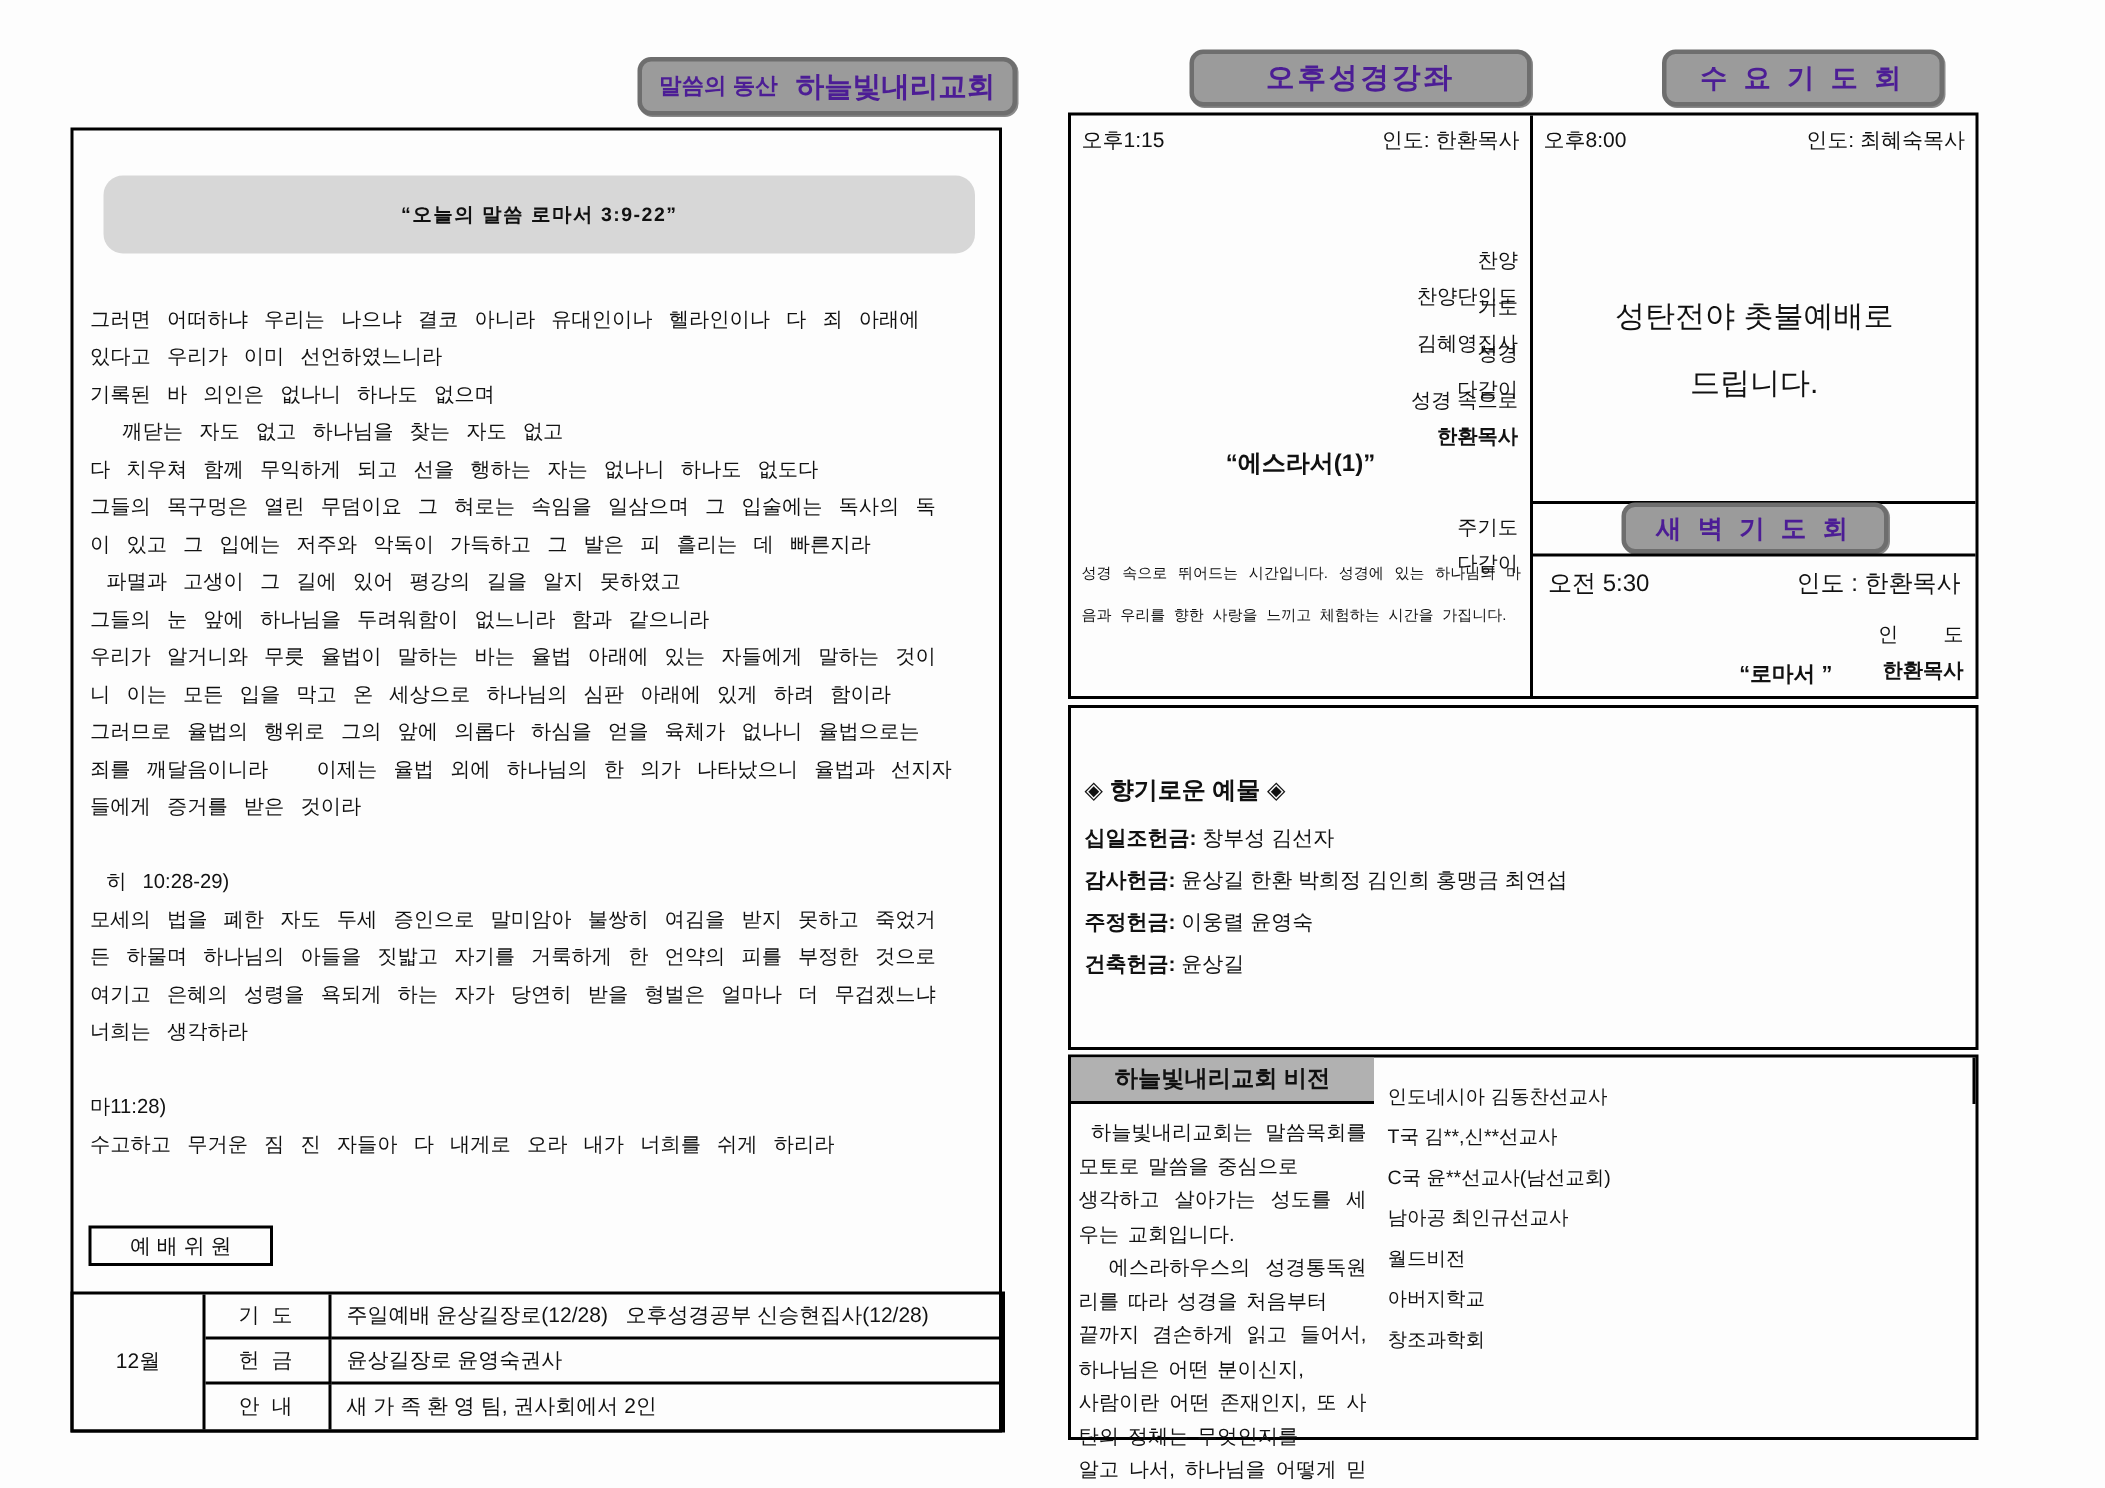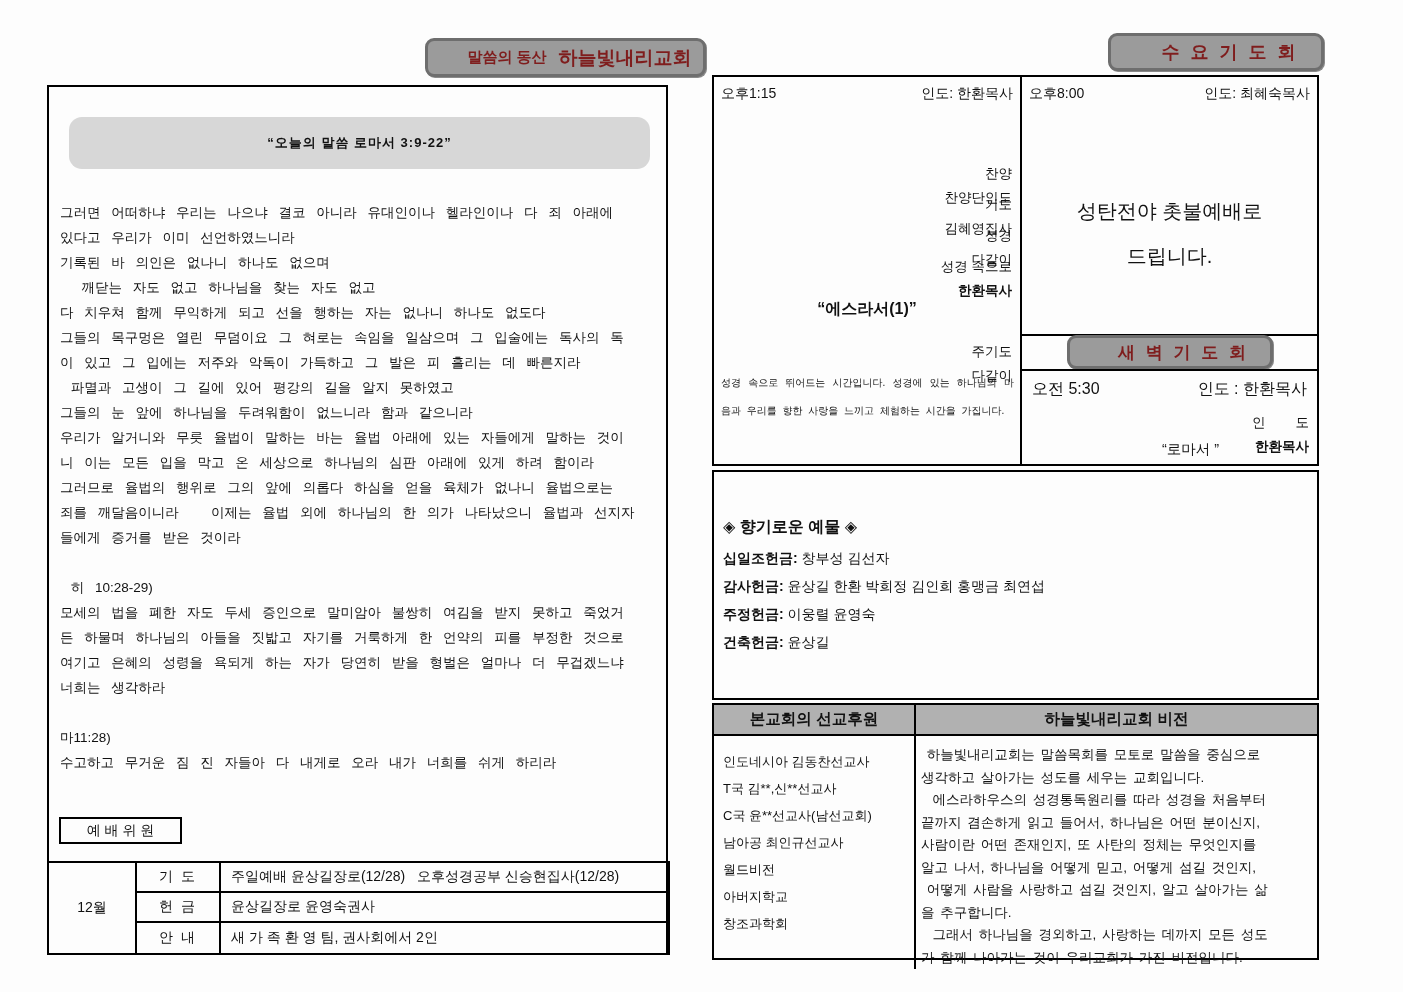--- a/index.html
+++ b/index.html
@@ -3,21 +3,21 @@
 <meta charset="utf-8">
 <style>
   html,body{margin:0;padding:0;background:#fff;}
   #canvas{position:relative;width:1403px;height:992px;background:#fdfdfd;overflow:hidden;
           font-family:"Liberation Sans","DejaVu Sans",sans-serif;color:#111;}
   .abs{position:absolute;}
 
   
   .badge{position:absolute;display:flex;align-items:center;justify-content:center;
          background:#9b9b9b;border:3px solid #6e6e6e;border-radius:9px;
-         font-weight:bold;color:#7f1d1d;box-shadow:1px 1px 0 #8a8a8a;padding-left:28px;}
+         font-weight:bold;color:#4c1d95;box-shadow:1px 1px 0 #8a8a8a;}
   #badge-main{left:425px;top:38px;width:247px;height:33px;gap:12px;}
   #badge-main .b-small{font-size:15px;}
   #badge-main .b-big{font-size:19px;}
   #badge-afternoon{left:793px;top:33px;width:222px;height:32px;font-size:19px;letter-spacing:2px;}
   #badge-wednesday{left:1108px;top:33px;width:182px;height:32px;font-size:18px;letter-spacing:3px;}
 
   
   #left-page{left:47px;top:85px;width:621px;height:870px;border:2px solid #000;box-sizing:border-box;}
   #title-bar{position:absolute;left:20px;top:30px;width:581px;height:52px;background:#d7d7d7;
              border-radius:13px;display:flex;align-items:center;justify-content:center;
@@ -56,21 +56,21 @@
               line-height:45px;white-space:pre-line;}
   #dawn-sep1{position:absolute;left:0;right:0;top:257px;border-top:2px solid #000;}
   #dawn-badge-row{position:absolute;left:0;right:0;top:258px;height:34px;display:flex;
                   align-items:center;justify-content:center;}
   #badge-dawn{position:static;width:172px;height:28px;font-size:17px;letter-spacing:3px;}
   #dawn-sep2{position:absolute;left:0;right:0;top:292px;border-top:2px solid #000;}
   #dawn-time-row{top:302px;position:absolute;left:10px;right:10px;display:flex;
                  justify-content:space-between;font-size:16px;}
   #dawn-lead-row{top:337px;}
   #dawn-lead-row .pre{white-space:pre;}
-  #dawn-book{position:absolute;left:0;right:0;top:363px;text-align:center;font-weight:normal;font-size:14.5px;margin-left:42px;}
+  #dawn-book{position:absolute;left:0;right:0;top:363px;text-align:center;font-weight:bold;font-size:14.5px;margin-left:42px;}
 
   #offer-box{position:absolute;left:0;top:395px;width:607px;height:230px;border:2px solid #000;
              box-sizing:border-box;}
   #offer-title{position:absolute;left:9px;top:45px;font-weight:bold;font-size:16px;}
   .offer-row{position:absolute;left:9px;font-size:14px;}
   .offer-row .off-label{font-weight:bold;}
   #offer-row-0{top:78px;} #offer-row-1{top:106px;} #offer-row-2{top:134px;} #offer-row-3{top:162px;}
 
   #bottom-table{position:absolute;left:0;top:628px;width:607px;height:257px;border:2px solid #000;
                 box-sizing:border-box;display:grid;grid-template-columns:202px 1fr;
@@ -86,20 +86,21 @@
 </head>
 <body>
 
 <div id="canvas">
 
   <div class="badge" id="badge-main">
     <span class="b-small">말씀의 동산</span>
     <span class="b-big">하늘빛내리교회</span>
   </div>
 
+  <div class="badge" id="badge-afternoon">오후성경강좌</div>
   <div class="badge" id="badge-wednesday">수 요 기 도 회</div>
 
   <div class="abs" id="left-page">
     <div id="title-bar">“오늘의 말씀 로마서 3:9-22”</div>
     <div id="scripture">그러면 어떠하냐 우리는 나으냐 결코 아니라 유대인이나 헬라인이나 다 죄 아래에
 있다고 우리가 이미 선언하였느니라
 기록된 바 의인은 없나니 하나도 없으며
   깨닫는 자도 없고 하나님을 찾는 자도 없고
 다 치우쳐 함께 무익하게 되고 선을 행하는 자는 없나니 하나도 없도다
 그들의 목구멍은 열린 무덤이요 그 혀로는 속임을 일삼으며 그 입술에는 독사의 독
@@ -212,21 +213,20 @@
         <span class="off-label">주정헌금:</span>
         <span>이웅렬 윤영숙</span>
       </div>
       <div class="offer-row" id="offer-row-3">
         <span class="off-label">건축헌금:</span>
         <span>윤상길</span>
       </div>
     </div>
 
     <div id="bottom-table">
-      <div class="bt-header left">본교회의 선교후원</div>
       <div class="bt-header">하늘빛내리교회 비전</div>
       <div id="missions">인도네시아 김동찬선교사
 T국 김**,신**선교사
 C국 윤**선교사(남선교회)
 남아공 최인규선교사
 월드비전
 아버지학교
 창조과학회</div>
       <div id="vision"> 하늘빛내리교회는 말씀목회를 모토로 말씀을 중심으로
 생각하고 살아가는 성도를 세우는 교회입니다.

